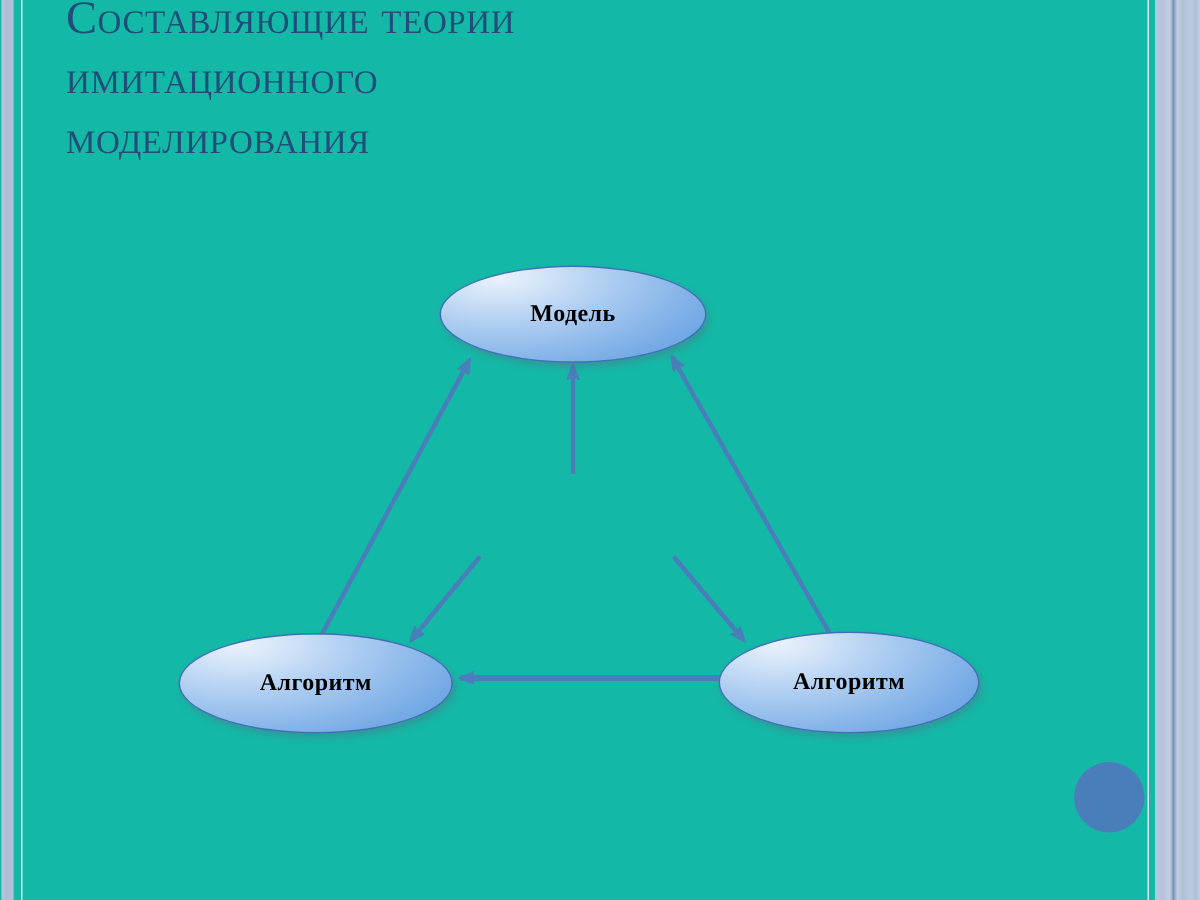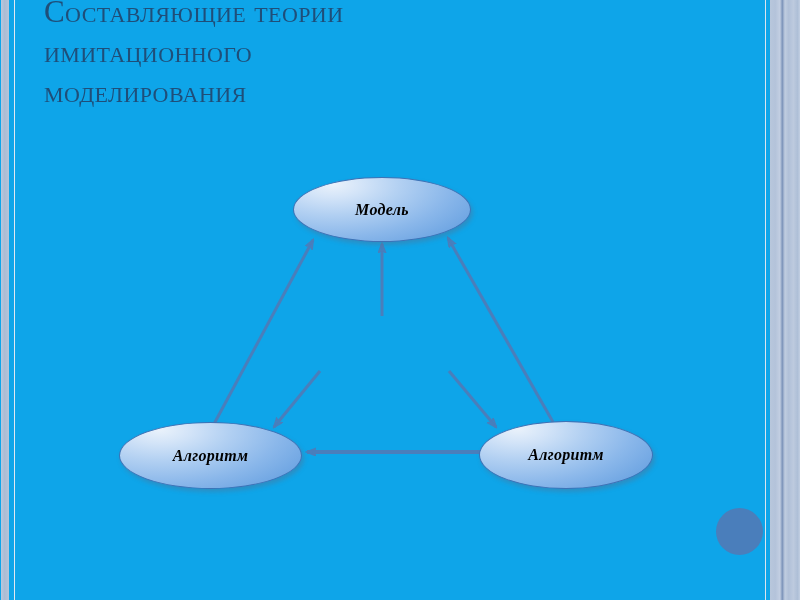--- a/index.html
+++ b/index.html
@@ -11,21 +11,21 @@
     height: 600px;
     background: #ffffff;
     font-family: "Liberation Serif", "DejaVu Serif", serif;
     overflow: hidden;
   }
 
   #slide {
     position: relative;
     width: 800px;
     height: 600px;
-    background: #0ea5e9;
+    background: #14b8a6;
     overflow: hidden;
   }
 
   
   .left-bar {
     position: absolute;
     left: 1px;
     top: 0;
     width: 8px;
     height: 600px;
@@ -108,21 +108,20 @@
         #5b96dd 100%);
     display: flex;
     align-items: center;
     justify-content: center;
     color: #000000;
     font-family: "Liberation Serif", "DejaVu Serif", serif;
     font-weight: bold;
     font-size: 16px;
     letter-spacing: 0.3px;
     z-index: 3;
-    font-style: italic;
   }
 
   .node-model    { left: 293px; top: 177px; width: 176px; height: 63px; }
   .node-object   { left: 297px; top: 314px; width: 172px; height: 65px; }
   .node-program  { left: 119px; top: 422px; width: 181px; height: 65px; }
   .node-algorithm{ left: 479px; top: 421px; width: 172px; height: 66px; }
 
   .circle-deco {
     position: absolute;
     left: 716px;

